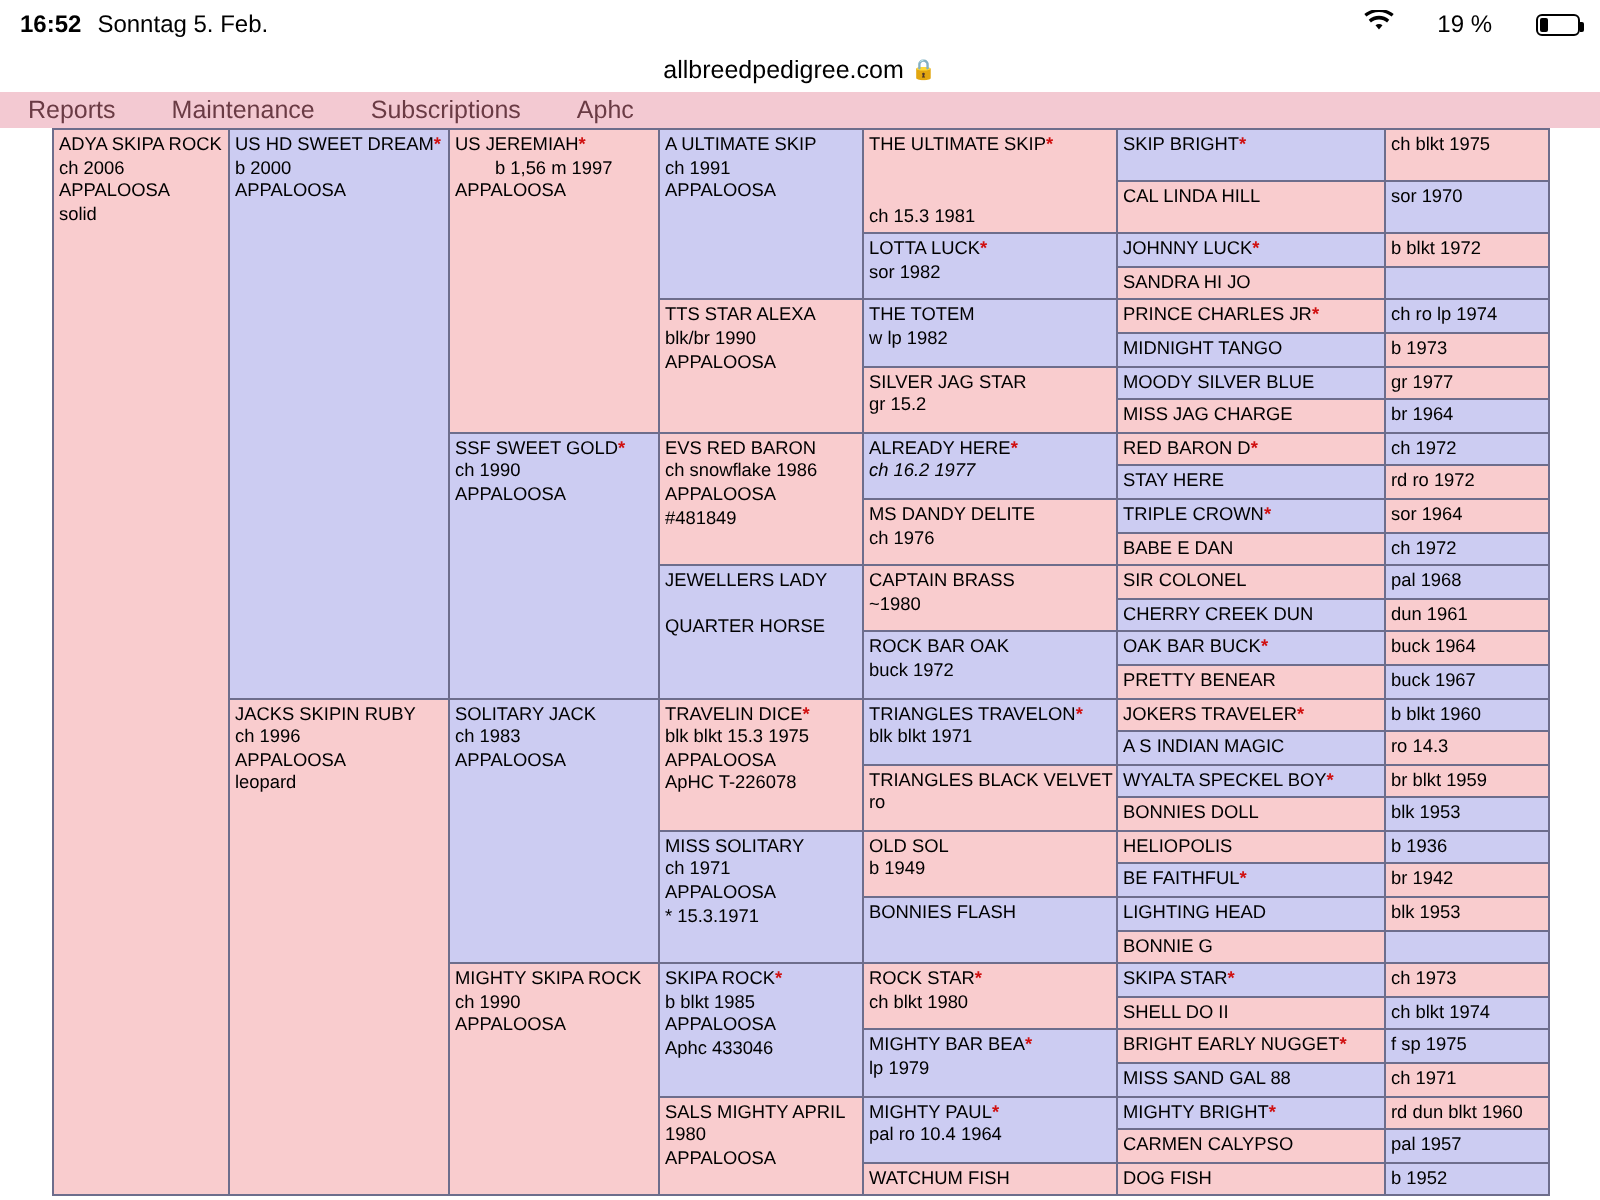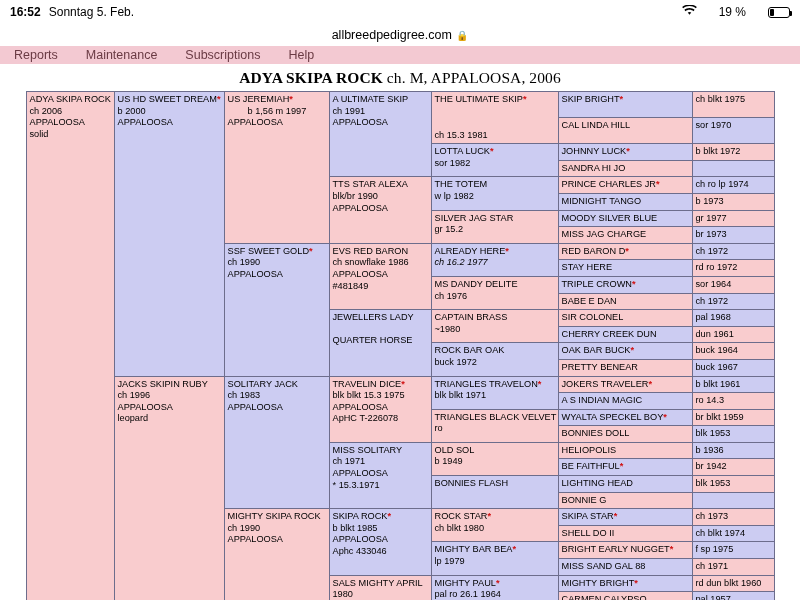--- a/index.html
+++ b/index.html
@@ -143,28 +143,24 @@
 
 <div class="urlbar">
   <span>allbreedpedigree.com</span>
   <span class="lock-icon">🔒</span>
 </div>
 
 <div class="navrow">
   <span class="navitem">Reports</span>
   <span class="navitem">Maintenance</span>
   <span class="navitem">Subscriptions</span>
-  <span class="navitem">Help</span>
+  <span class="navitem">Aphc</span>
 </div>
 
 <div class="page">
-  <div class="page-title">
-    <b>ADYA SKIPA ROCK</b>
-    <span>ch. M, APPALOOSA, 2006</span>
-  </div>
 
   <table class="ped">
     <colgroup>
       <col style="width:88px">
         <col style="width:110px">
         <col style="width:105px">
       <col style="width:102px">
         <col style="width:127px">
         <col style="width:134px">
         <col style="width:82px">
@@ -266,21 +262,21 @@
           </td>
           <td rowspan="1" class="pink">
             <div>gr 1977</div>
           </td>
         </tr>
         <tr style="height: 15.2px;">
           <td rowspan="1" class="pink">
             <div class="name">MISS JAG CHARGE</div>
           </td>
           <td rowspan="1" class="blue">
-            <div>br 1973</div>
+            <div>br 1964</div>
           </td>
         </tr>
         <tr style="height: 15.2px;">
           <td rowspan="8" class="blue">
             <div class="name">SSF SWEET GOLD<span class="star">*</span></div>
             <div style="min-height: 11px;">ch 1990</div>
             <div style="min-height: 11px;">APPALOOSA</div>
           </td>
           <td rowspan="4" class="pink">
             <div class="name">EVS RED BARON</div>
@@ -391,21 +387,21 @@
             <div style="min-height: 11px;">ApHC T-226078</div>
           </td>
           <td rowspan="2" class="blue">
             <div class="name">TRIANGLES TRAVELON<span class="star">*</span></div>
             <div style="min-height: 11px;">blk blkt 1971</div>
           </td>
           <td rowspan="1" class="pink">
             <div class="name">JOKERS TRAVELER<span class="star">*</span></div>
           </td>
           <td rowspan="1" class="blue">
-            <div>b blkt 1961</div>
+            <div>b blkt 1960</div>
           </td>
         </tr>
         <tr style="height: 15.2px;">
           <td rowspan="1" class="blue">
             <div class="name">A S INDIAN MAGIC</div>
           </td>
           <td rowspan="1" class="pink">
             <div>ro 14.3</div>
           </td>
         </tr>
@@ -527,21 +523,21 @@
           </td>
         </tr>
         <tr style="height: 15.2px;">
           <td rowspan="4" class="pink">
             <div class="name">SALS MIGHTY APRIL</div>
             <div style="min-height: 11px;">1980</div>
             <div style="min-height: 11px;">APPALOOSA</div>
           </td>
           <td rowspan="2" class="blue">
             <div class="name">MIGHTY PAUL<span class="star">*</span></div>
-            <div style="min-height: 11px;">pal ro 26.1 1964</div>
+            <div style="min-height: 11px;">pal ro 10.4 1964</div>
           </td>
           <td rowspan="1" class="blue">
             <div class="name">MIGHTY BRIGHT<span class="star">*</span></div>
           </td>
           <td rowspan="1" class="pink">
             <div>rd dun blkt 1960</div>
           </td>
         </tr>
         <tr style="height: 15.2px;">
           <td rowspan="1" class="pink">

